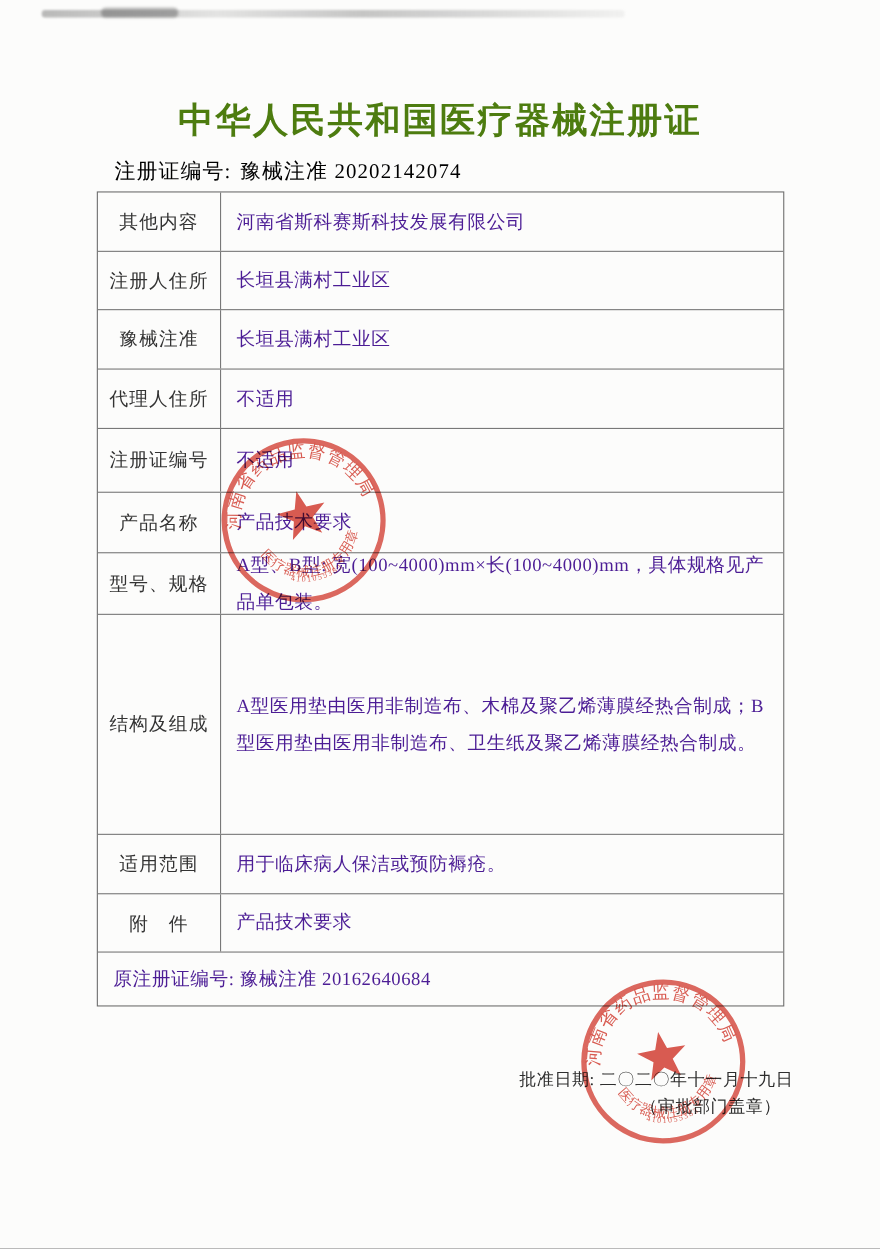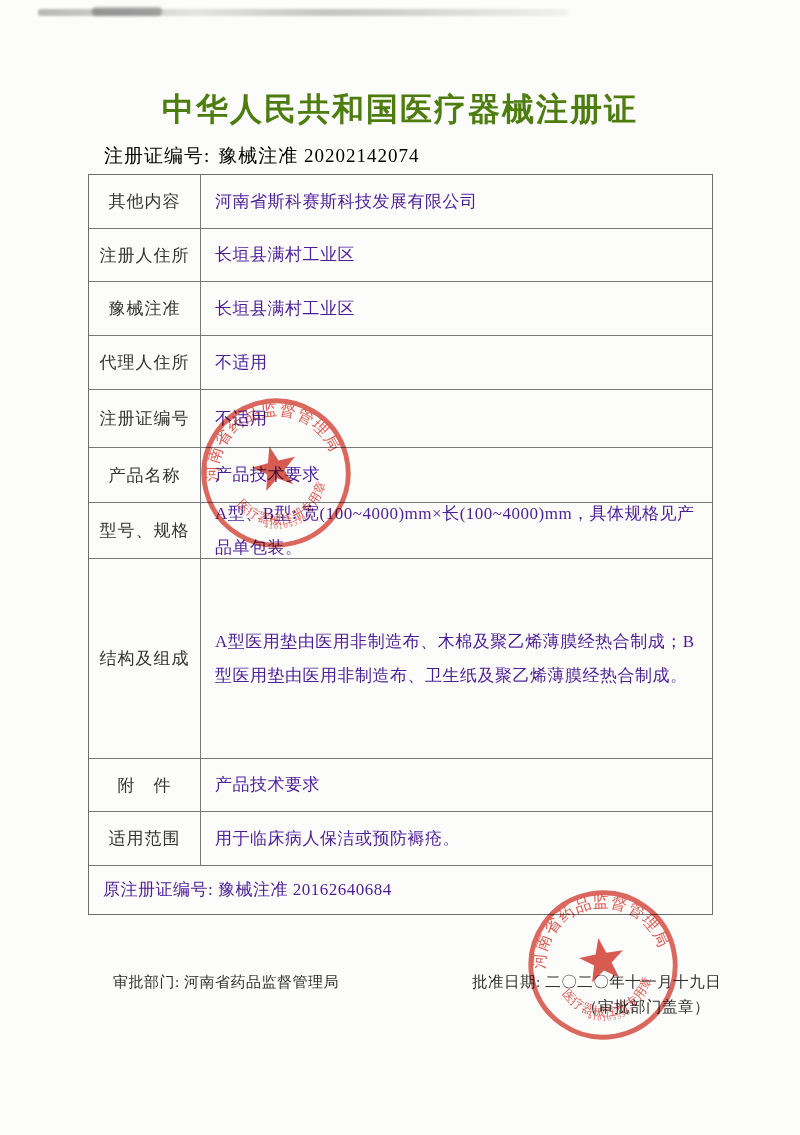--- a/index.html
+++ b/index.html
@@ -108,34 +108,33 @@
       <div class="tvalue">产品技术要求</div>
     </div>
     <div class="trow" style="height:56px">
       <div class="tlabel">型号、规格</div>
       <div class="tvalue">A型、B型: 宽(100~4000)mm×长(100~4000)mm，具体规格见产品单包装。</div>
     </div>
     <div class="trow" style="height:200px">
       <div class="tlabel">结构及组成</div>
       <div class="tvalue">A型医用垫由医用非制造布、木棉及聚乙烯薄膜经热合制成；B型医用垫由医用非制造布、卫生纸及聚乙烯薄膜经热合制成。</div>
     </div>
+    <div class="trow" style="height:54px">
+      <div class="tlabel">适用范围</div>
+      <div class="tvalue">用于临床病人保洁或预防褥疮。</div>
+    </div>
     <div class="trow" style="height:53px">
       <div class="tlabel">附　件</div>
       <div class="tvalue">产品技术要求</div>
-    </div>
-    <div class="trow" style="height:54px">
-      <div class="tlabel">适用范围</div>
-      <div class="tvalue">用于临床病人保洁或预防褥疮。</div>
     </div>
     <div class="trow" style="height:48px">
       <div class="tvalue">原注册证编号: 豫械注准 20162640684</div>
     </div>
   </div>
 
-  <div class="footer-left">审批部门: 河南省药品监督管理局</div>
 
   <div class="footer-right">
     <div>批准日期: 二〇二〇年十一月十九日</div>
     <div class="seal-note">（审批部门盖章）</div>
   </div>
 
   <svg class="stamp stamp1" viewBox="0 0 160 160">
     <circle cx="80" cy="80" r="74" fill="none" stroke="#d6453a" stroke-width="5" opacity=".92"></circle>
     <path id="arcTopA" d="M 24,102 A 60,60 0 1 1 136,102" fill="none"></path>
     <path id="arcBotA" d="M 34,103 A 51,51 0 0 0 126,103" fill="none"></path>

